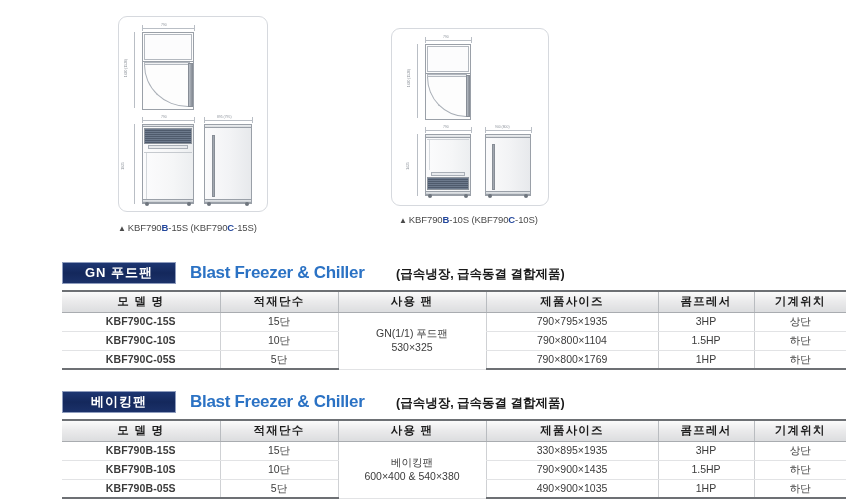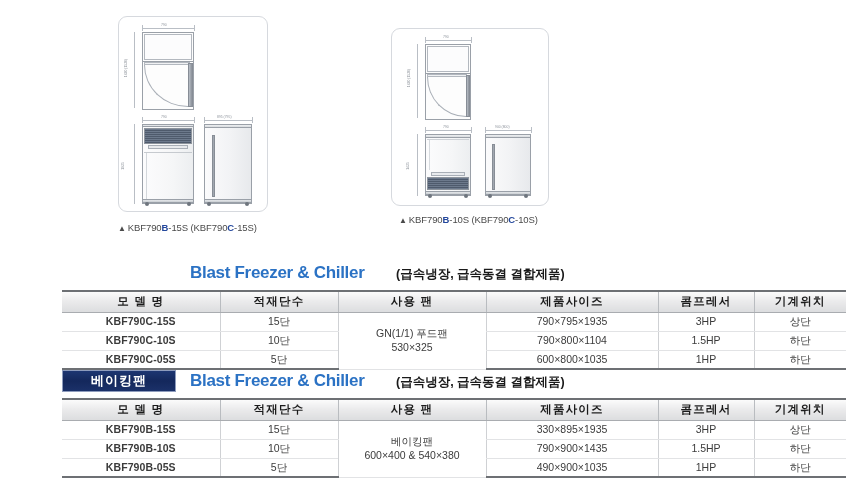--- a/index.html
+++ b/index.html
@@ -310,20 +310,21 @@
     </div>
 
     <div class="caption" style="left:8px; top:186px;">
       <span class="tri">▲</span><span>KBF790</span><span class="hl">B</span><span>-10S (KBF790</span><span class="hl">C</span><span>-10S)</span>
     </div>
   </div>
 </div>
 
 <div class="section" style="top:262px;">
   <div class="sec-head">
+    <div class="badge">GN 푸드팬</div>
     <div class="title-main">Blast Freezer &amp; Chiller</div>
     <div class="title-sub" style="left:334px;">(급속냉장, 급속동결 결합제품)</div>
   </div>
 
   <table class="spec">
     <colgroup>
       <col class="c0">
         <col class="c1">
         <col class="c2">
         <col class="c3">
@@ -352,29 +353,29 @@
       <tr>
         <td class="model">KBF790C-10S</td>
         <td>10단</td>
         <td>790×800×1104</td>
         <td>1.5HP</td>
         <td>하단</td>
       </tr>
       <tr>
         <td class="model">KBF790C-05S</td>
         <td>5단</td>
-        <td>600×800×1035</td>
+        <td>790×800×1769</td>
         <td>1HP</td>
         <td>하단</td>
       </tr>
     </tbody>
   </table>
 </div>
 
-<div class="section" style="top:370px;">
+<div class="section" style="top:391px;">
   <div class="sec-head">
     <div class="badge">베이킹팬</div>
     <div class="title-main">Blast Freezer &amp; Chiller</div>
     <div class="title-sub" style="left:334px;">(급속냉장, 급속동결 결합제품)</div>
   </div>
 
   <table class="spec">
     <colgroup>
       <col class="c0">
         <col class="c1">

